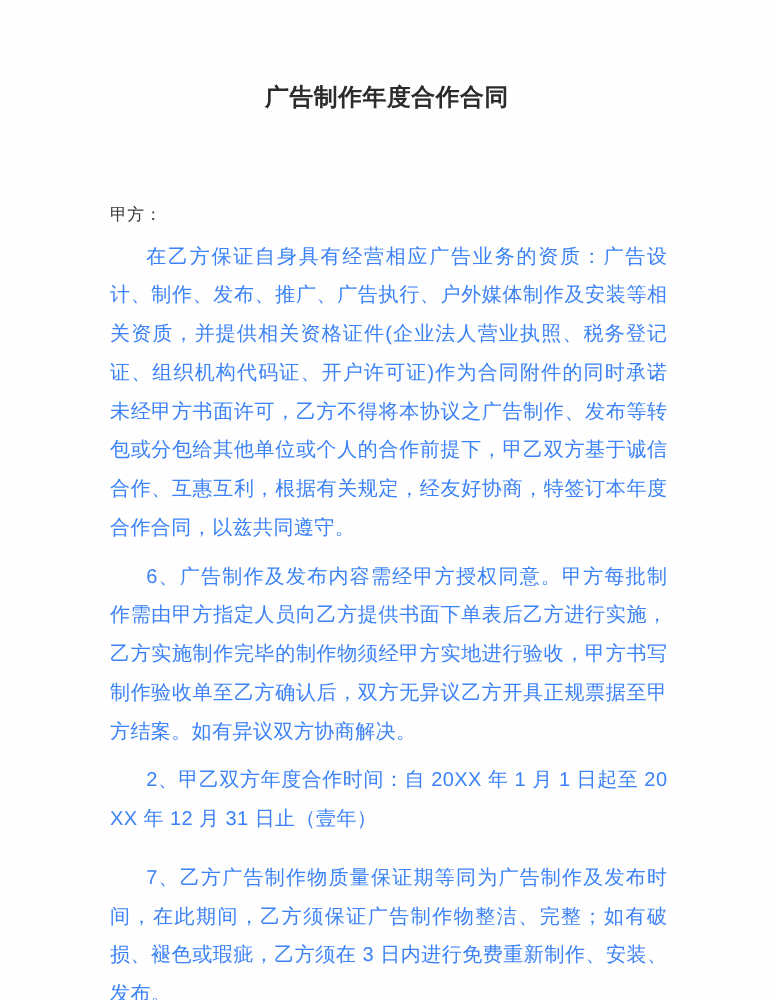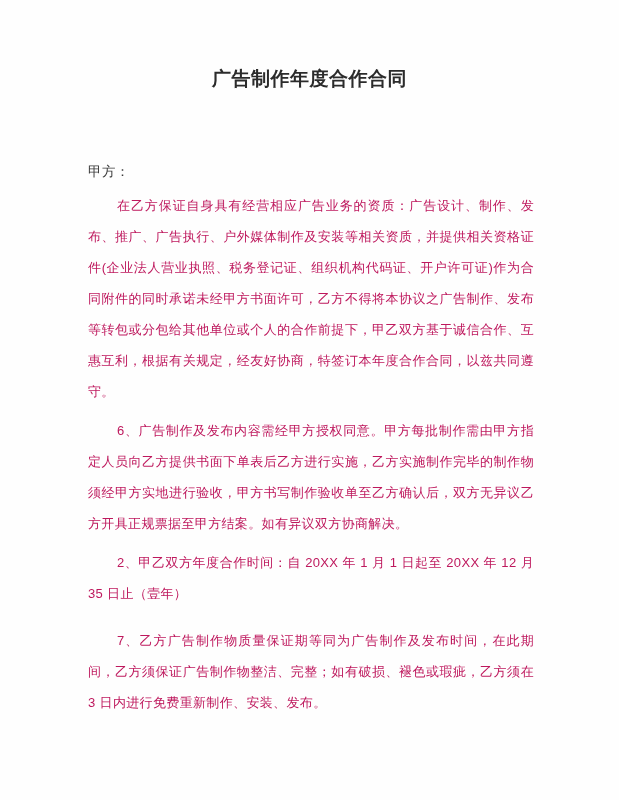--- a/index.html
+++ b/index.html
@@ -46,23 +46,23 @@
   .party-line {
     font-size: 13.5px;
     line-height: 31px;
     color: #3a3a3a;
     letter-spacing: 0.4px;
     margin: 0;
     padding: 0;
     white-space: nowrap;
   }
   .para {
-    font-size: 13px;
+    font-size: 16px;
     line-height: 31px;
-    color: #be185d;
+    color: #3b82f6;
     letter-spacing: 0.35px;
     margin: 0;
     padding: 0;
     text-align: justify;
     text-justify: inter-ideograph;
     text-indent: 29px;
     word-break: break-all;
   }
   .gap-sm { height: 8px; }
   .gap-xs { height: 3px; }
@@ -82,21 +82,21 @@
     <div class="gap-xs"></div>
 
     <p class="para">在乙方保证自身具有经营相应广告业务的资质：广告设计、制作、发布、推广、广告执行、户外媒体制作及安装等相关资质，并提供相关资格证件(企业法人营业执照、税务登记证、组织机构代码证、开户许可证)作为合同附件的同时承诺未经甲方书面许可，乙方不得将本协议之广告制作、发布等转包或分包给其他单位或个人的合作前提下，甲乙双方基于诚信合作、互惠互利，根据有关规定，经友好协商，特签订本年度合作合同，以兹共同遵守。</p>
 
     <div class="gap-sm"></div>
 
     <p class="para">6、广告制作及发布内容需经甲方授权同意。甲方每批制作需由甲方指定人员向乙方提供书面下单表后乙方进行实施，乙方实施制作完毕的制作物须经甲方实地进行验收，甲方书写制作验收单至乙方确认后，双方无异议乙方开具正规票据至甲方结案。如有异议双方协商解决。</p>
 
     <div class="gap-sm"></div>
 
-    <p class="para">2、甲乙双方年度合作时间：自 20XX 年 1 月 1 日起至 20XX 年 12 月 35 日止（壹年）</p>
+    <p class="para">2、甲乙双方年度合作时间：自 20XX 年 1 月 1 日起至 20XX 年 12 月 31 日止（壹年）</p>
 
     <div class="gap-sm"></div>
 
 
     <div class="gap-sm"></div>
 
     <p class="para">7、乙方广告制作物质量保证期等同为广告制作及发布时间，在此期间，乙方须保证广告制作物整洁、完整；如有破损、褪色或瑕疵，乙方须在 3 日内进行免费重新制作、安装、发布。</p>
 
   </div>
 

